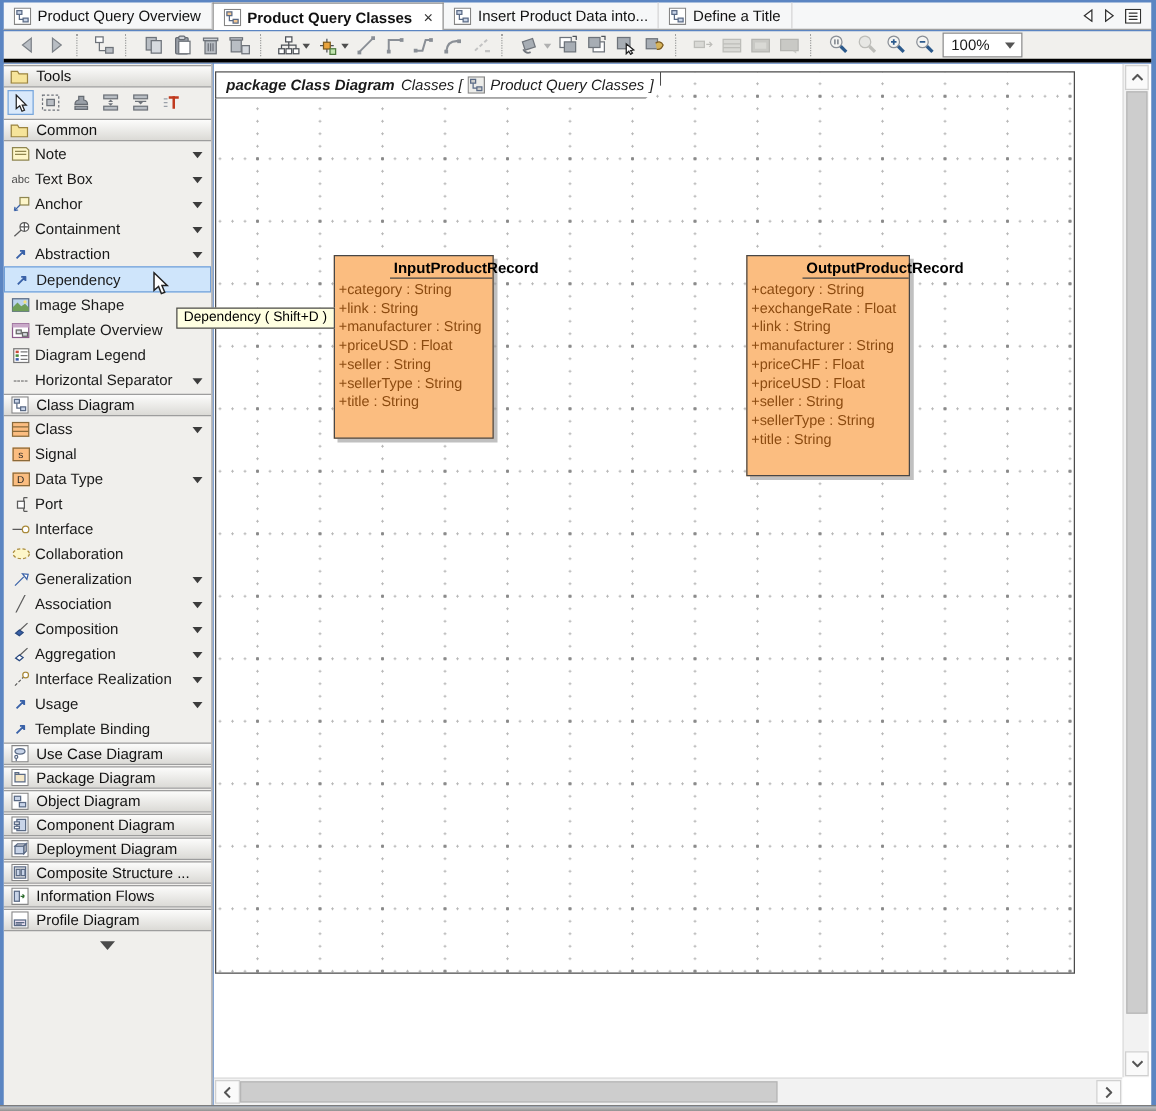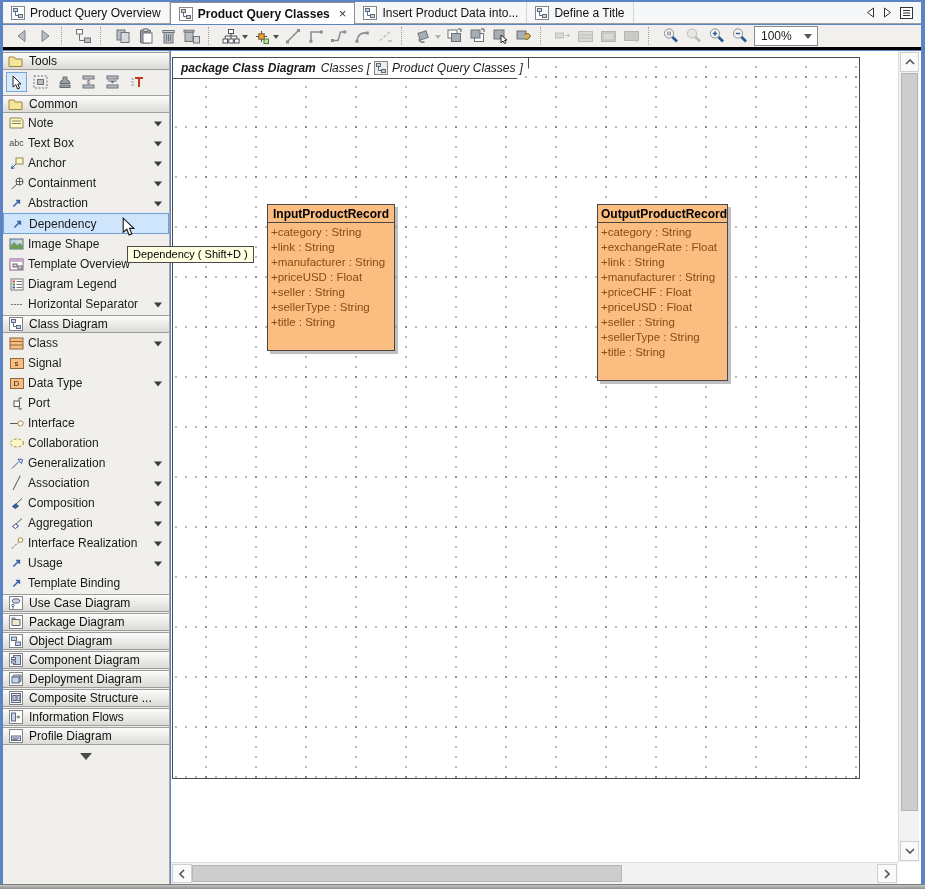--- a/index.html
+++ b/index.html
@@ -82,35 +82,35 @@
     background: #fff; border: 1px solid #4b4b4b;
     clip-path: polygon(0 0, 100% 0, 100% 50%, 96.5% 100%, 0 100%);
     display: flex; align-items: center; padding: 0 10px 0 8px; font-size: 12px; white-space: nowrap; font-style: italic;
   }
   #frame-hdr .b { font-weight: bold; margin-right: 5px; }
   #frame-hdr .fi { margin: 0 4px; display: flex; }
   .cls {
     position: absolute; background: #fbbd80; border: 1px solid #474747;
     box-shadow: 3px 3px 0 rgba(150,150,150,.6); font-size: 11.5px;
   }
-  .cls .ttl { font-weight: bold; text-align: center; font-size: 12px; padding: 2px 3px 1px; border-bottom: 1px solid #474747; color: #000; }
+  .cls .ttl { font-weight: bold; text-align: center; font-size: 12px; padding: 2px 3px 1px; border-bottom: 1px solid #474747; color: #000; margin-left: 44px; }
   .cls .attrs { list-style: none; padding: 2px 3px 20px 3px; color: #8c4b10; }
   .cls .attrs li { line-height: 15px; white-space: nowrap; }
   
   .vsb { position: absolute; top: 0; right: 2px; width: 21px; bottom: 22px; background: #f2f2f2; border-left: 1px solid #dcdcdc; }
   .hsb { position: absolute; left: 0; right: 23px; bottom: 0; height: 22px; background: #f2f2f2; border-top: 1px solid #dcdcdc; }
   .sbtn { position: absolute; background: #fafafa; border: 1px solid #d0d0d0; display: flex; align-items: center; justify-content: center; }
   .vsb .sbtn { left: 1px; width: 19px; height: 20px; }
   .hsb .sbtn { top: 1px; width: 20px; height: 19px; }
   .vthumb { position: absolute; left: 2px; width: 17px; top: 22px; height: 738px; background: #cdcdcd; border: 1px solid #b6b6b6; }
   .hthumb { position: absolute; top: 2px; height: 17px; left: 21px; width: 430px; background: #cdcdcd; border: 1px solid #b6b6b6; }
   .corner { position: absolute; right: 2px; bottom: 0; width: 21px; height: 22px; background: #fff; }
   
   #tooltip {
-    position: absolute; left: 127px; top: 246px; z-index: 50;
+    position: absolute; left: 141px; top: 246px; z-index: 50;
     background: #ffffe1; border: 1px solid #4a4a4a; padding: 1px 5px 2px;
     font-size: 11px; color: #000; white-space: nowrap;
   }
   #cursor { position: absolute; left: 121px; top: 217px; z-index: 60; }
   
   #bstrip { position: absolute; left: 0; right: 0; bottom: 0; height: 5px; background: linear-gradient(#c6c6c6, #8f8f8f); border-top: 1px solid #7c7c7c; }
 </style>
 </head>
 <body>
 

